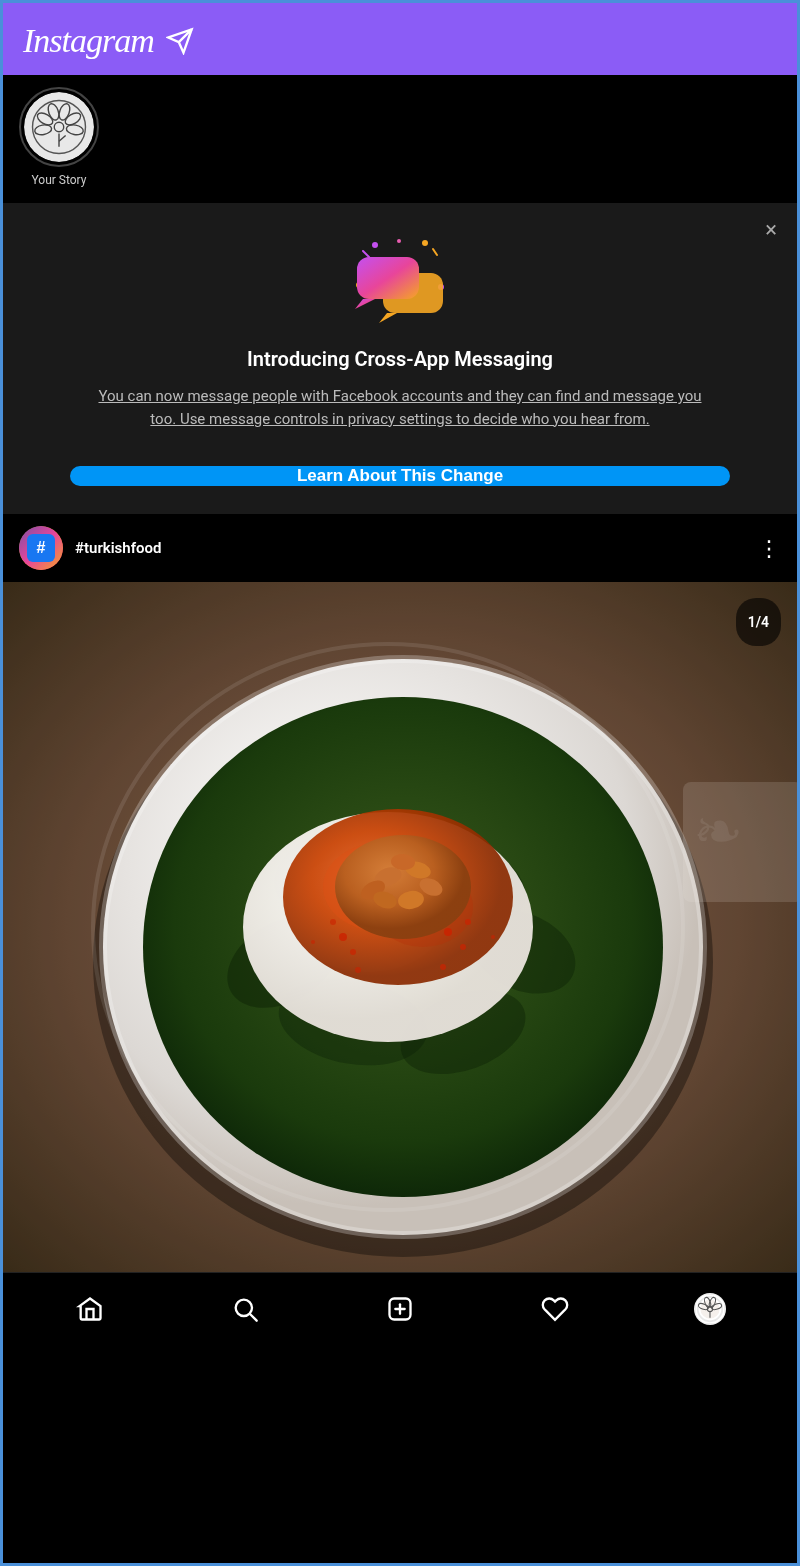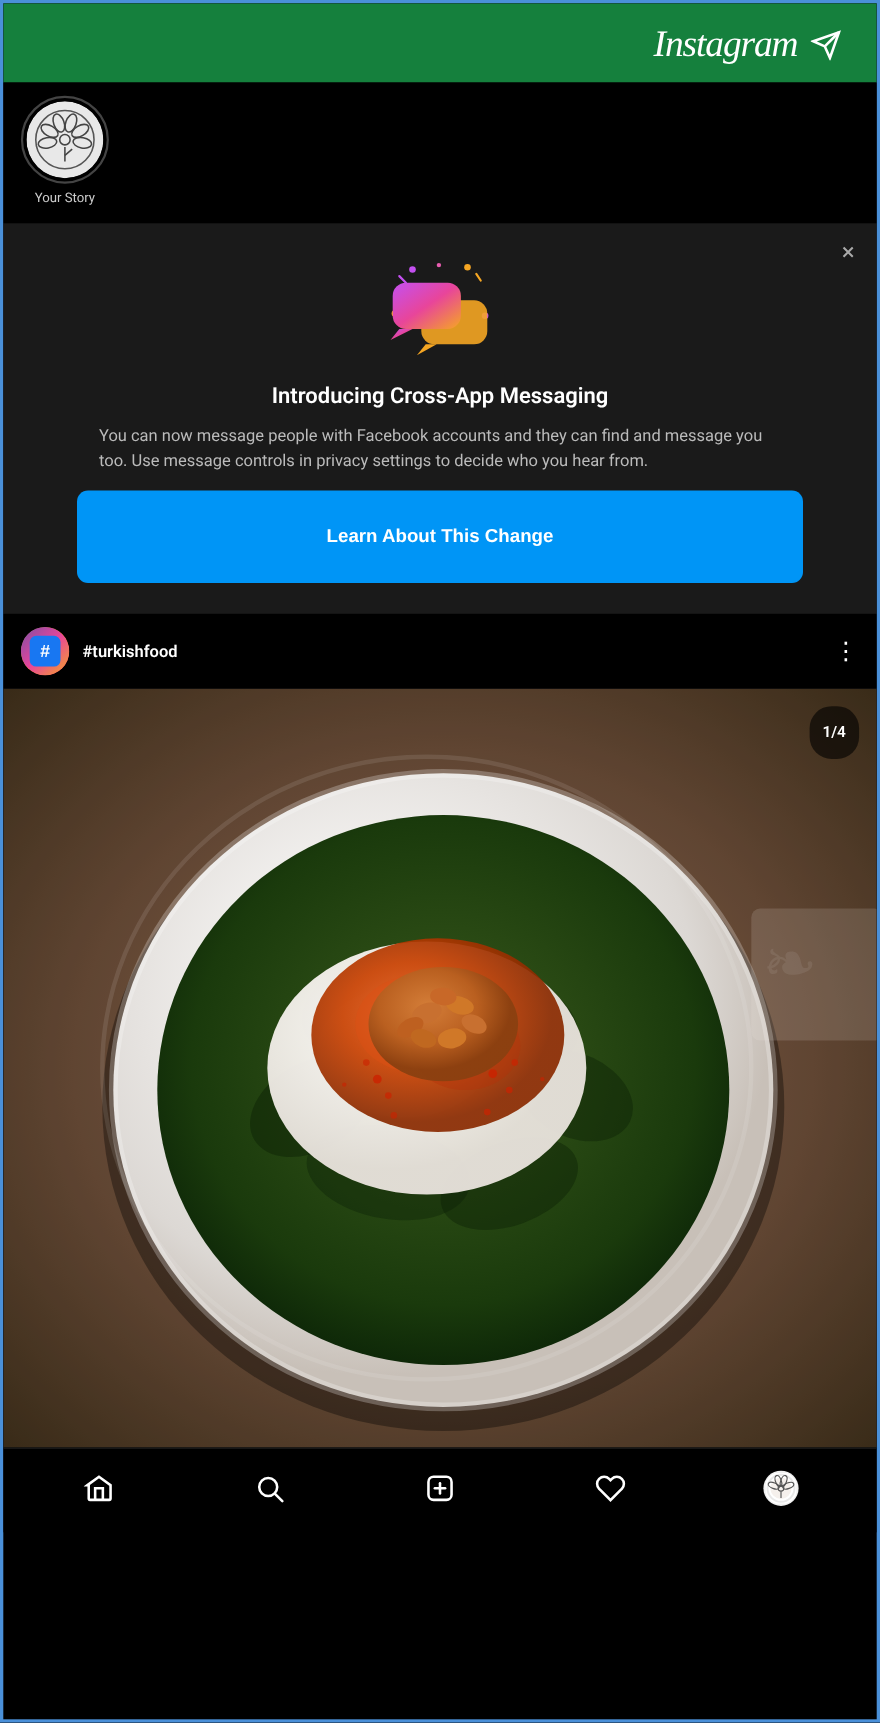--- a/index.html
+++ b/index.html
@@ -9,24 +9,24 @@
       background: #000;
       font-family: -apple-system, BlinkMacSystemFont, 'Segoe UI', Roboto, sans-serif;
       color: #fff;
       position: relative;
       border: 3px solid #4a90d9;
     }
 
     
     .header {
       display: flex;
-      justify-content: flex-end;
+      justify-content: flex-start;
       align-items: center;
       padding: 18px 20px 14px 20px;
-      background: #15803d;
+      background: #8b5cf6;
     }
     .instagram-logo {
       font-family: 'Georgia', serif;
       font-size: 34px;
       font-weight: 400;
       color: #fff;
       font-style: italic;
       letter-spacing: -1px;
     }
     .send-icon svg {
@@ -107,30 +107,32 @@
     
     .banner-title {
       font-size: 20px;
       font-weight: 600;
       color: #fff;
       margin-bottom: 14px;
     }
     .banner-body {
       font-size: 15px;
       color: #bbb;
+      text-align: center;
       line-height: 1.5;
       max-width: 620px;
-      margin-bottom: 16px;
+      margin-bottom: 36px;
+      text-decoration: underline;
     }
     .learn-button {
       background: #0095f6;
       color: #fff;
       border: none;
       border-radius: 10px;
-      padding: 32px 0;
+      padding: 0 0;
       width: 100%;
       font-size: 17px;
       font-weight: 600;
       cursor: pointer;
       max-width: 660px;
     }
 
     
     .post-header {
       display: flex;

